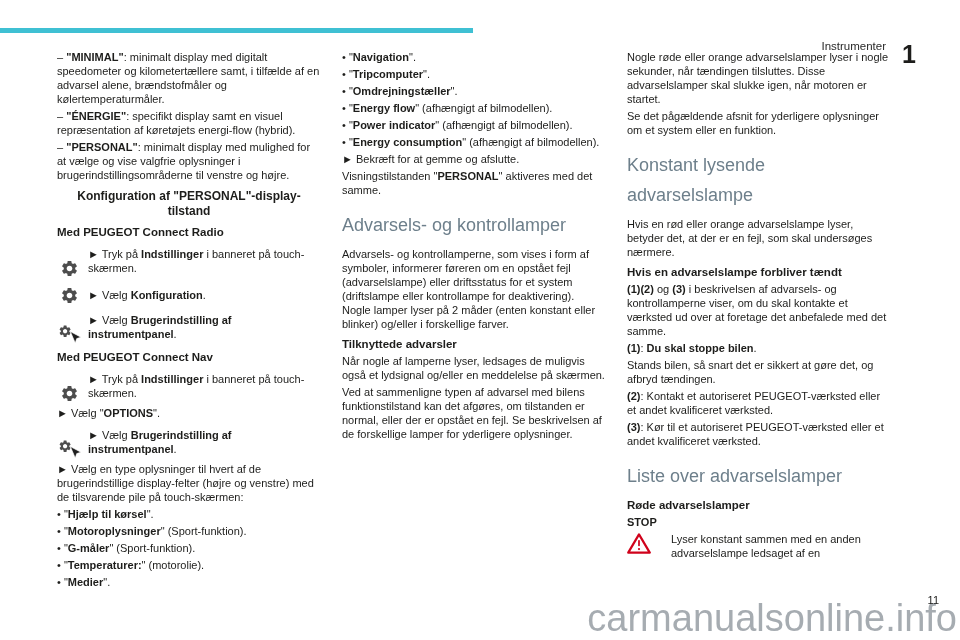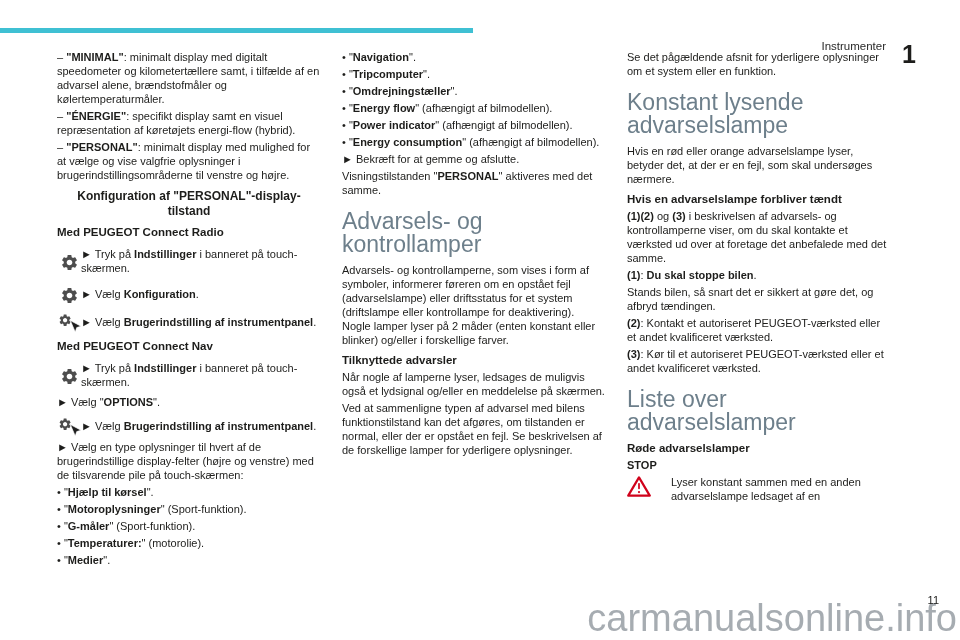--- a/index.html
+++ b/index.html
@@ -16,23 +16,23 @@
   .chapter-num { position:absolute; top:40px; right:44px; font-size:25px; font-weight:700; }
 
   .columns { position:absolute; top:50px; left:57px; display:flex; gap:21px; }
   .col { width:264px; flex:none; }
   .col > :first-child { margin-top:0; }
 
   .body { font-size:11px; line-height:14px; }
   p.body { margin:0 0 3px; }
   .subhead  { font-size:12px;   line-height:15px; font-weight:700; margin:7px 0 1px;text-align:center; }
   .subhead2 { font-size:11.5px; line-height:14px; font-weight:700; margin:6px 0 3px; }
-  .section-head { font-size:23px; line-height:23px; font-weight:400; color:var(--heading,#6d7f8b); margin:13px 0 7px; }
+  .section-head { font-size:18px; line-height:30px; font-weight:400; color:var(--heading,#6d7f8b); margin:13px 0 7px; }
 
-  .step { display:flex; align-items:center; margin:8px 0 3px; }
+  .step { display:flex; gap:7px; align-items:flex-end; margin:8px 0 3px; }
   .step .icon { flex:none; width:24px; display:flex; justify-content:center; }
   .step-text { flex:1; margin:0; }
 
   .bullet { padding-left:11px; text-indent:-11px; }
 
   .stop-label { font-weight:700; margin:2px 0 2px; }
   .stop-row { display:flex; gap:20px; align-items:flex-start; }
   .stop-row .icon { flex:none; padding-top:1px; }
   .stop-row p { flex:1; margin:0; }
 
@@ -144,20 +144,21 @@
 
       <h2 class="section-head">Advarsels- og kontrollamper</h2>
       <p class="body">Advarsels- og kontrollamperne, som vises i form af symboler, informerer føreren om en opstået fejl (advarselslampe) eller driftsstatus for et system (driftslampe eller kontrollampe for deaktivering). Nogle lamper lyser på 2 måder (enten konstant eller blinker) og/eller i forskellige farver.</p>
 
       <h4 class="subhead2">Tilknyttede advarsler</h4>
       <p class="body">Når nogle af lamperne lyser, ledsages de muligvis også et lydsignal og/eller en meddelelse på skærmen.</p>
       <p class="body">Ved at sammenligne typen af advarsel med bilens funktionstilstand kan det afgøres, om tilstanden er normal, eller der er opstået en fejl. Se beskrivelsen af de forskellige lamper for yderligere oplysninger.</p>
     </section>
 
     <section class="col">
+      <p class="body">Nogle røde eller orange advarselslamper lyser i nogle sekunder, når tændingen tilsluttes. Disse advarselslamper skal slukke igen, når motoren er startet.</p>
       <p class="body">Se det pågældende afsnit for yderligere oplysninger om et system eller en funktion.</p>
 
       <h2 class="section-head">Konstant lysende advarselslampe</h2>
       <p class="body">Hvis en rød eller orange advarselslampe lyser, betyder det, at der er en fejl, som skal undersøges nærmere.</p>
 
       <h4 class="subhead2">Hvis en advarselslampe forbliver tændt</h4>
       <p class="body"><b>(1)(2)</b><span> og </span><b>(3)</b><span> i beskrivelsen af advarsels- og kontrollamperne viser, om du skal kontakte et værksted ud over at foretage det anbefalede med det samme.</span></p>
       <p class="body"><b>(1)</b><span>: </span><b>Du skal stoppe bilen</b><span>.</span></p>
       <p class="body">Stands bilen, så snart det er sikkert at gøre det, og afbryd tændingen.</p>
       <p class="body"><b>(2)</b><span>: Kontakt et autoriseret PEUGEOT-værksted eller et andet kvalificeret værksted.</span></p>

